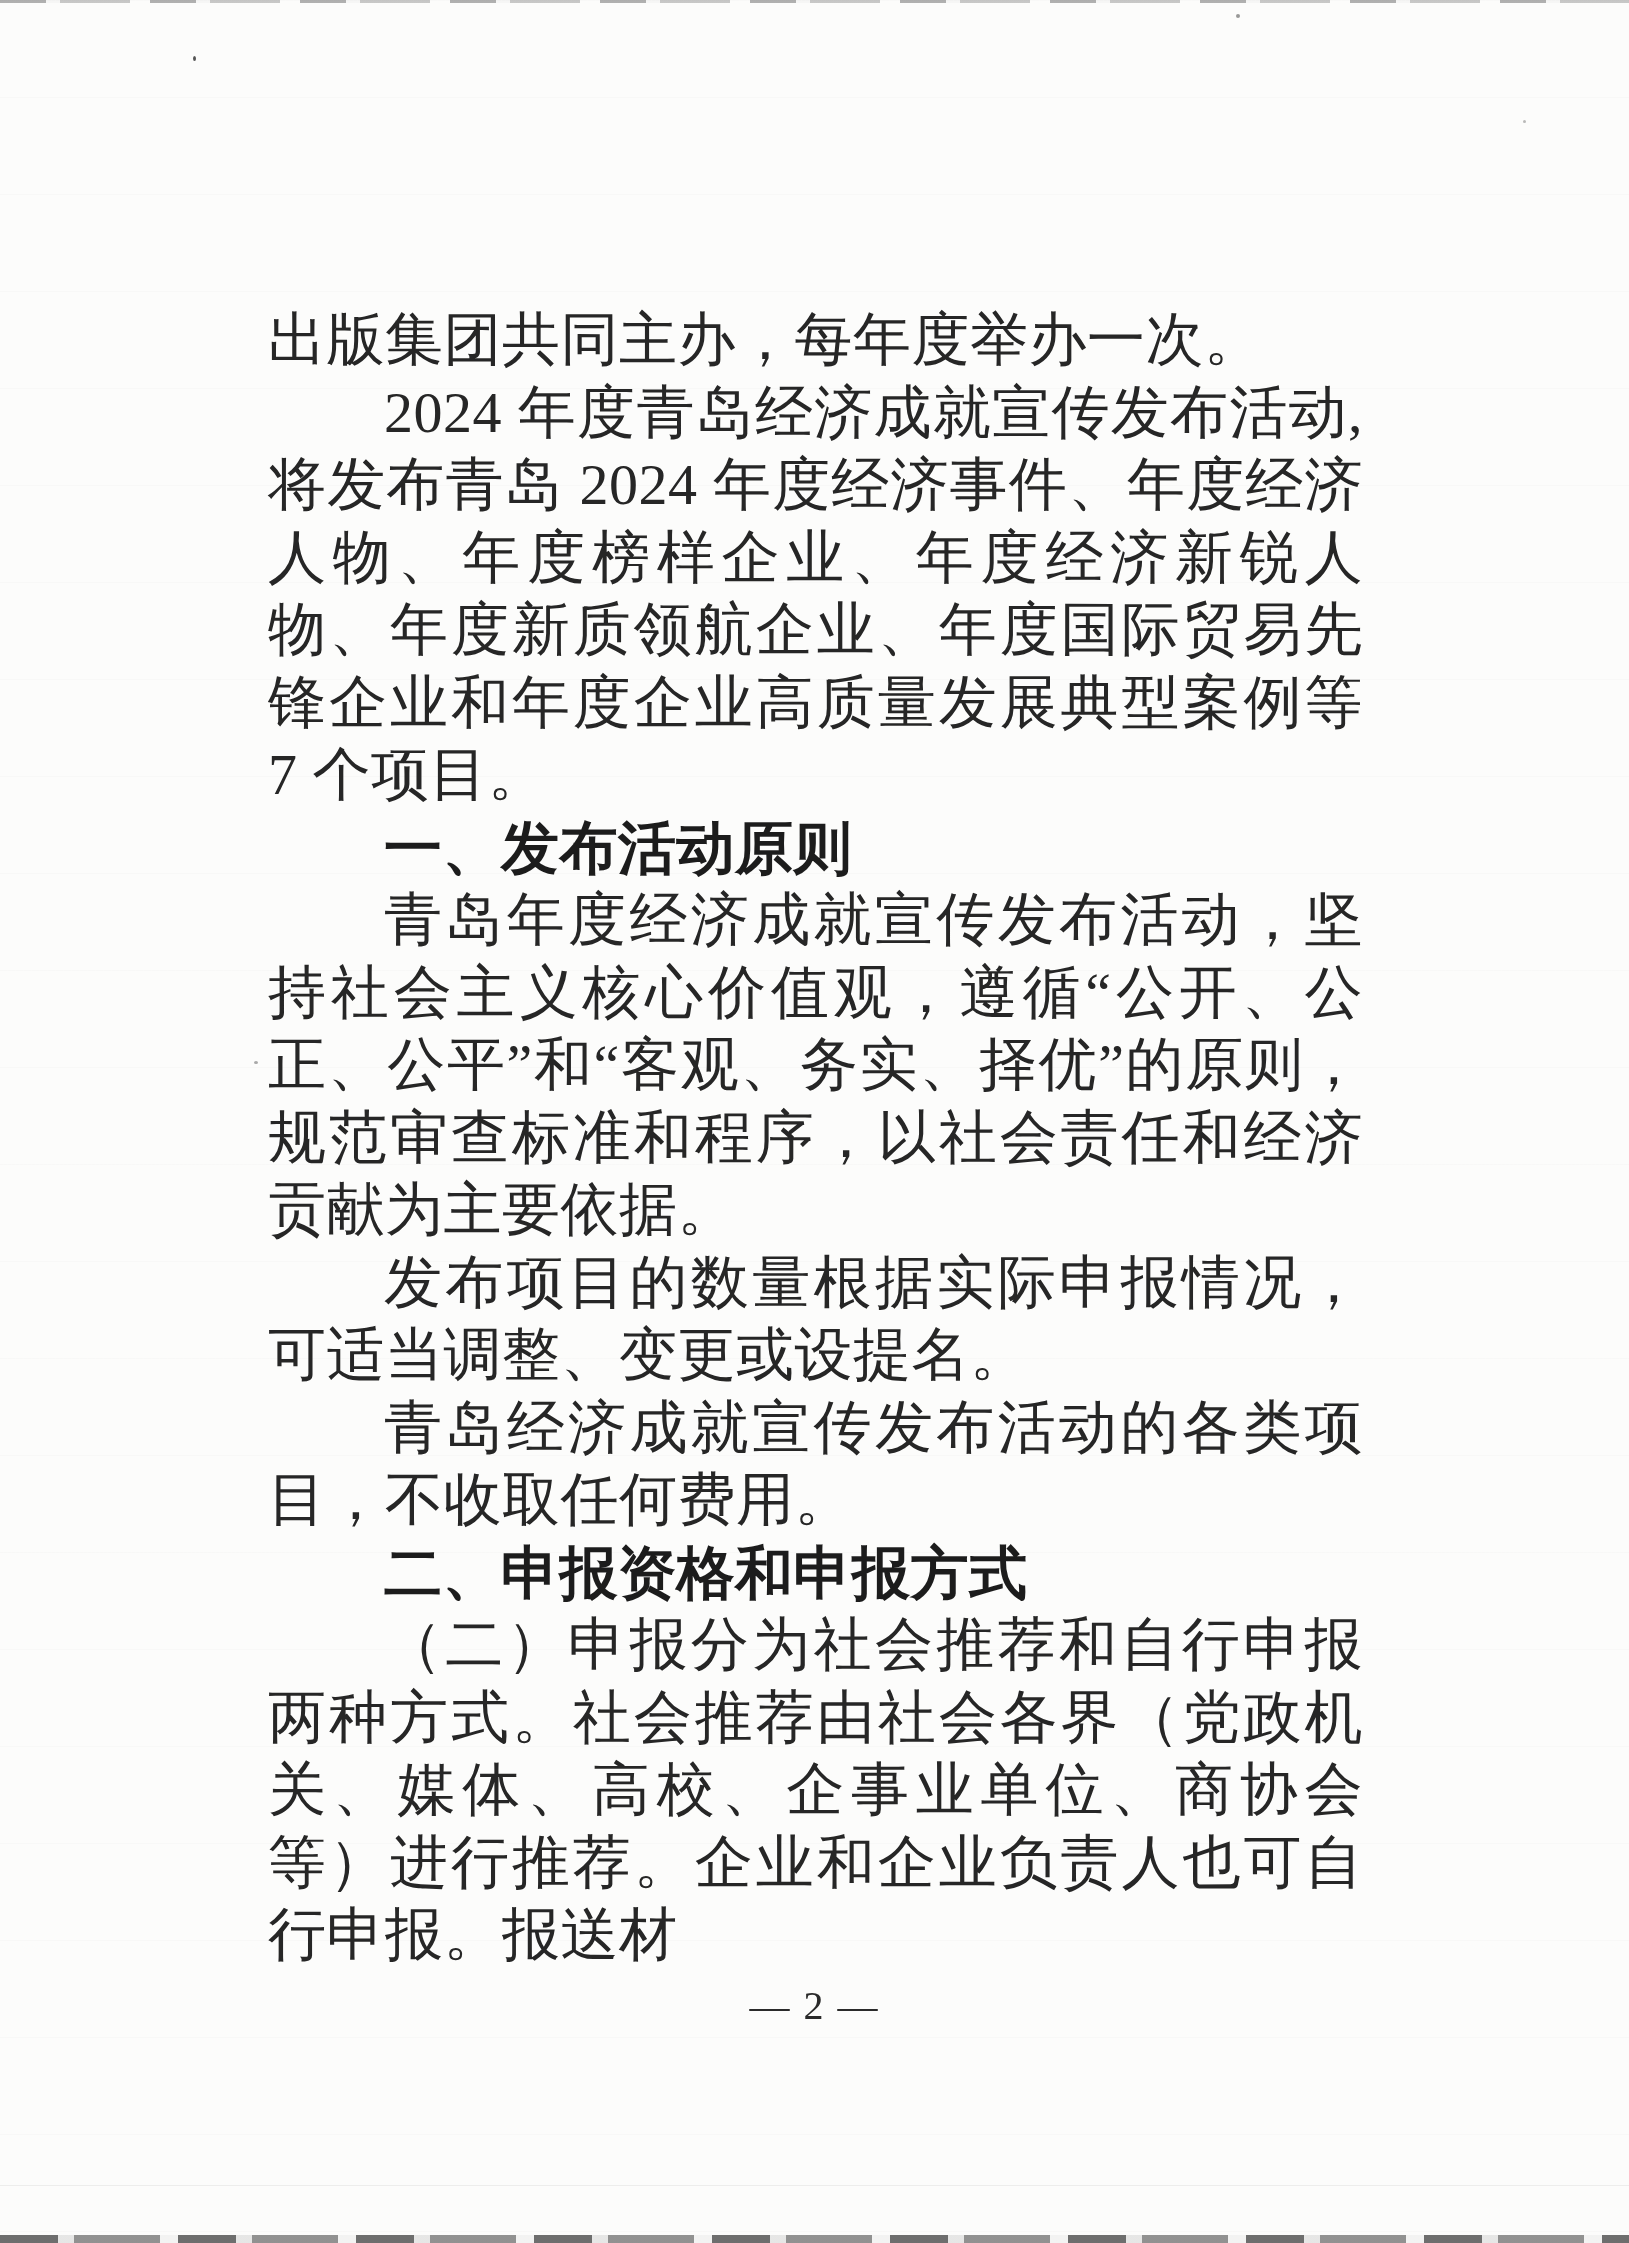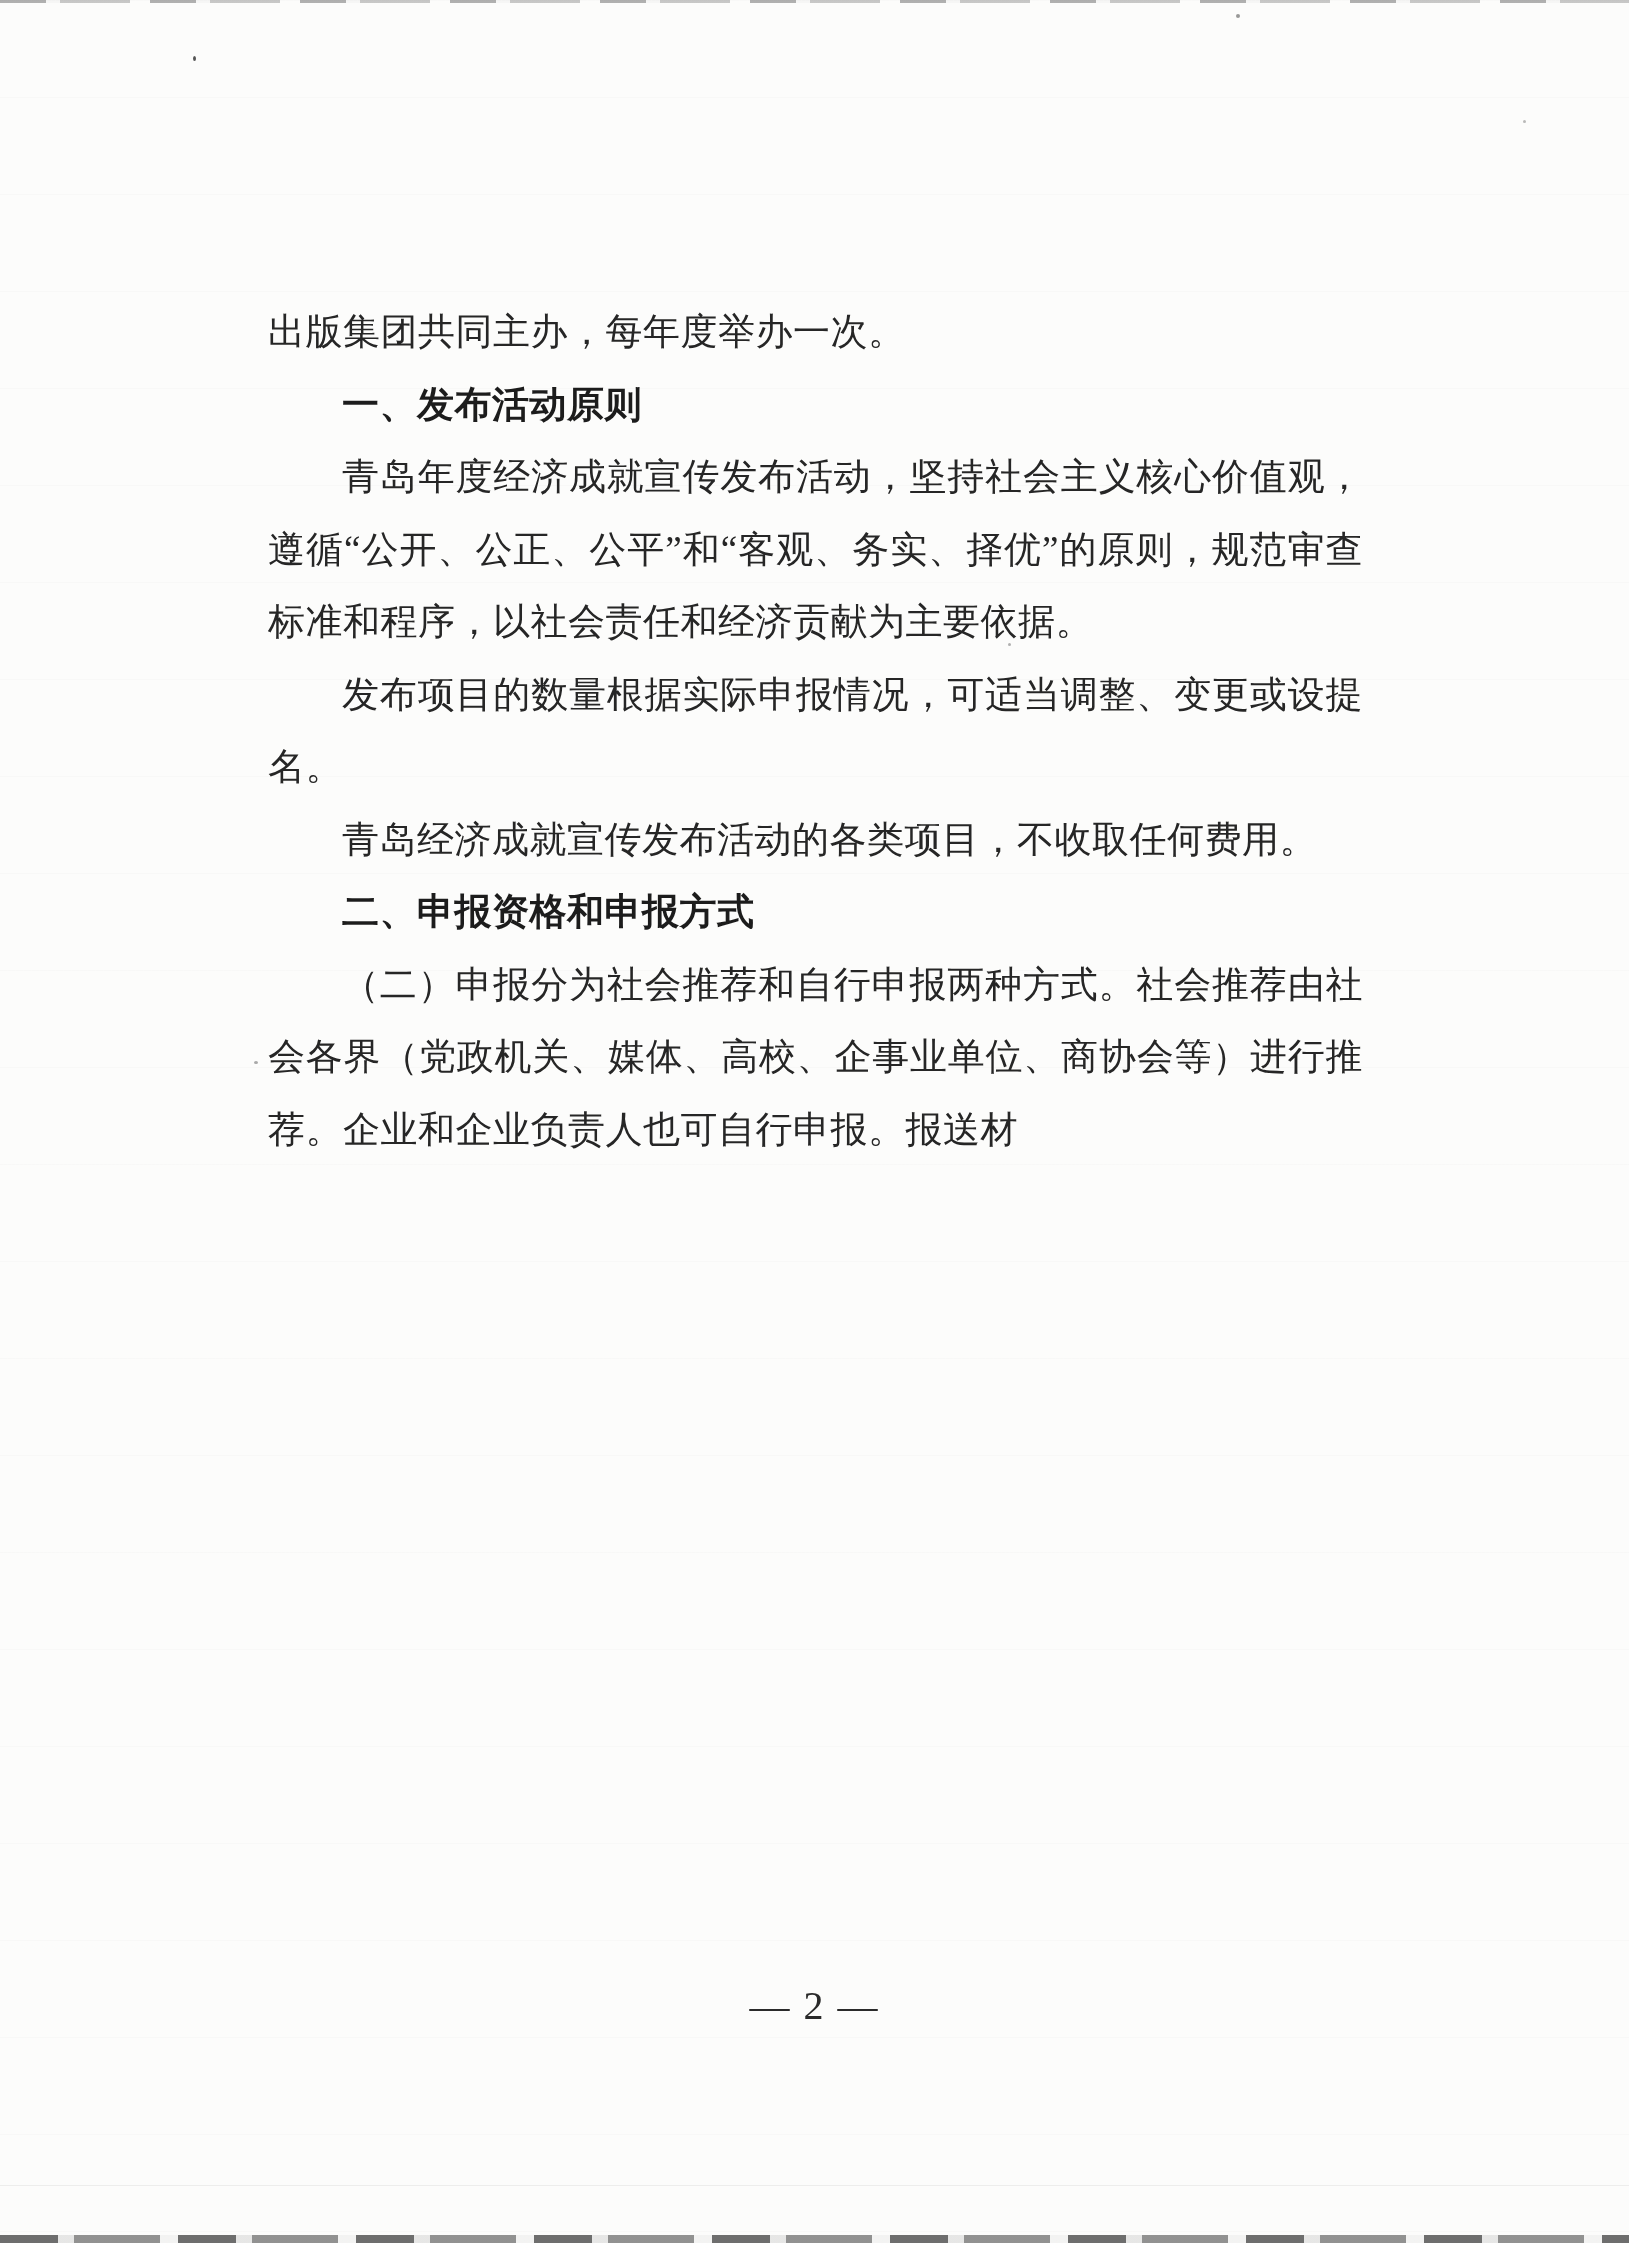--- a/index.html
+++ b/index.html
@@ -19,24 +19,24 @@
     overflow:hidden;
     
     background:
       repeating-linear-gradient(180deg,
         rgba(0,0,0,0.015) 0px, rgba(0,0,0,0.015) 1px,
         rgba(0,0,0,0) 1px, rgba(0,0,0,0) 97px),
       var(--paper);
   }
   .content{
     position:absolute;
-    left:268px;top:296px;
+    left:268px;top:304px;
     width:1095px;
     color:var(--ink);
-    font-size:37px;
+    font-size:58px;
     line-height:72.5px;
     letter-spacing:0.5px;
     text-align:justify;
     text-justify:inter-character;
   }
   .content p{margin:0;padding:0;}
   .content p.indent{text-indent:2em;}
   .content p.heading{
     font-family:Liberation Sans, sans-serif;
     font-weight:bold;
@@ -80,20 +80,21 @@
 </style>
 </head>
 <body>
 
 <div class="page">
 
   <div class="edge-top"></div>
 
   <div class="content">
     <p>出版集团共同主办，每年度举办一次。</p>
+    <p class="indent">2024 年度青岛经济成就宣传发布活动,将发布青岛 2024 年度经济事件、年度经济人物、年度榜样企业、年度经济新锐人物、年度新质领航企业、年度国际贸易先锋企业和年度企业高质量发展典型案例等 7 个项目。</p>
     <p class="indent heading">一、发布活动原则</p>
     <p class="indent">青岛年度经济成就宣传发布活动，坚持社会主义核心价值观，遵循“公开、公正、公平”和“客观、务实、择优”的原则，规范审查标准和程序，以社会责任和经济贡献为主要依据。</p>
     <p class="indent">发布项目的数量根据实际申报情况，可适当调整、变更或设提名。</p>
     <p class="indent">青岛经济成就宣传发布活动的各类项目，不收取任何费用。</p>
     <p class="indent heading">二、申报资格和申报方式</p>
     <p class="indent">（二）申报分为社会推荐和自行申报两种方式。社会推荐由社会各界（党政机关、媒体、高校、企事业单位、商协会等）进行推荐。企业和企业负责人也可自行申报。报送材</p>
   </div>
 
   <div class="page-number">— 2 —</div>
 

